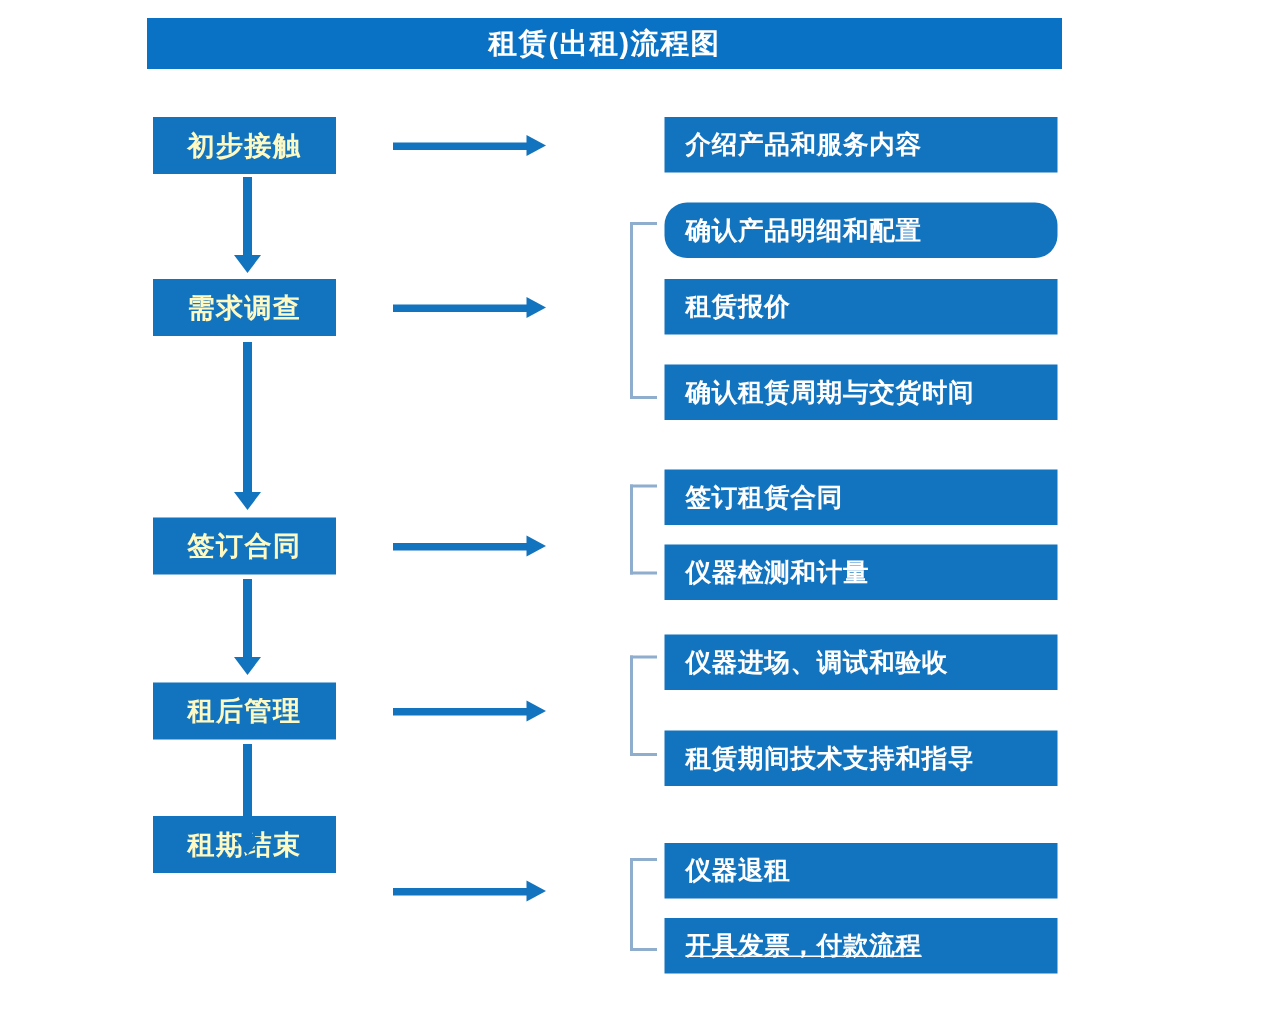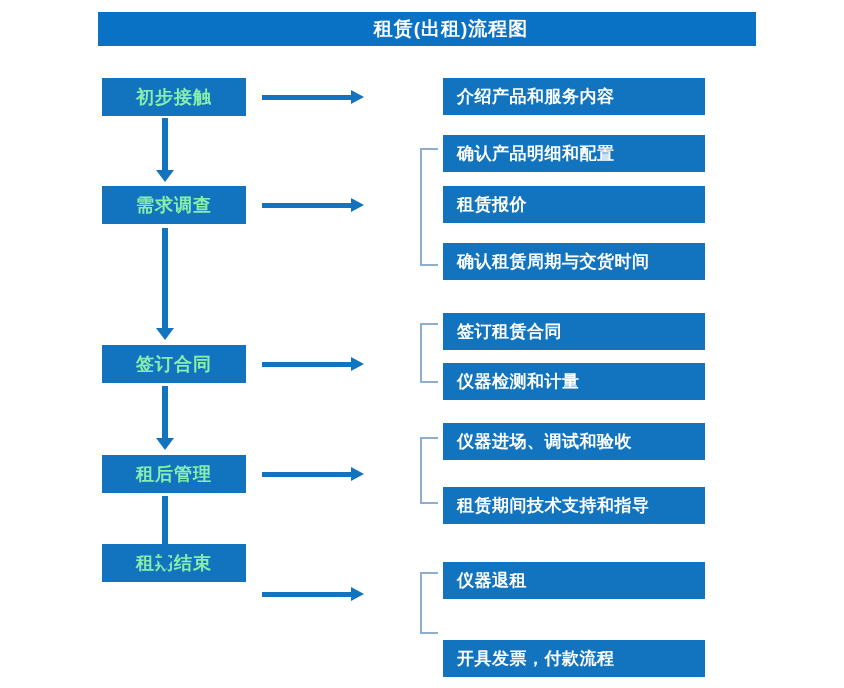--- a/index.html
+++ b/index.html
@@ -26,31 +26,30 @@
     width: 610px;
     height: 34px;
     background: #0A72C4;
     color: #ffffff;
     display: flex;
     align-items: center;
     justify-content: center;
     font-size: 19px;
     font-weight: bold;
     letter-spacing: 1px;
-    padding-left: 48px;
   }
 
   
   .stage-box {
     position: absolute;
     left: 102px;
-    width: 144px;
+    width: 122px;
     height: 38px;
     background: #1273BE;
-    color: #86efac;
+    color: #fef9c3;
     display: flex;
     align-items: center;
     justify-content: center;
     font-size: 18px;
     font-weight: bold;
     letter-spacing: 1px;
   }
 
   
   .detail-box {
@@ -179,23 +178,23 @@
     <div class="shaft"></div>
     <div class="head"></div>
   </div>
 
   <div class="bracket" style="top:148px; height:118px;"></div>
   <div class="bracket" style="top:323px; height:60px;"></div>
   <div class="bracket" style="top:437px; height:67px;"></div>
   <div class="bracket" style="top:572px; height:62px;"></div>
 
   <div class="detail-box" style="top:78px;">介绍产品和服务内容</div>
-  <div class="detail-box" style="top:135px;">确认产品明细和配置</div>
+  <div class="detail-box" style="top:135px;border-radius:15px;">确认产品明细和配置</div>
   <div class="detail-box" style="top:186px;">租赁报价</div>
   <div class="detail-box" style="top:243px;">确认租赁周期与交货时间</div>
   <div class="detail-box" style="top:363px;">仪器检测和计量</div>
   <div class="detail-box" style="top:313px;">签订租赁合同</div>
   <div class="detail-box" style="top:423px;">仪器进场、调试和验收</div>
   <div class="detail-box" style="top:487px;">租赁期间技术支持和指导</div>
   <div class="detail-box" style="top:562px;">仪器退租</div>
-  <div class="detail-box" style="top:640px;">开具发票，付款流程</div>
+  <div class="detail-box" style="top:612px;text-decoration:underline;">开具发票，付款流程</div>
 
 </div>
 
 </body></html>

